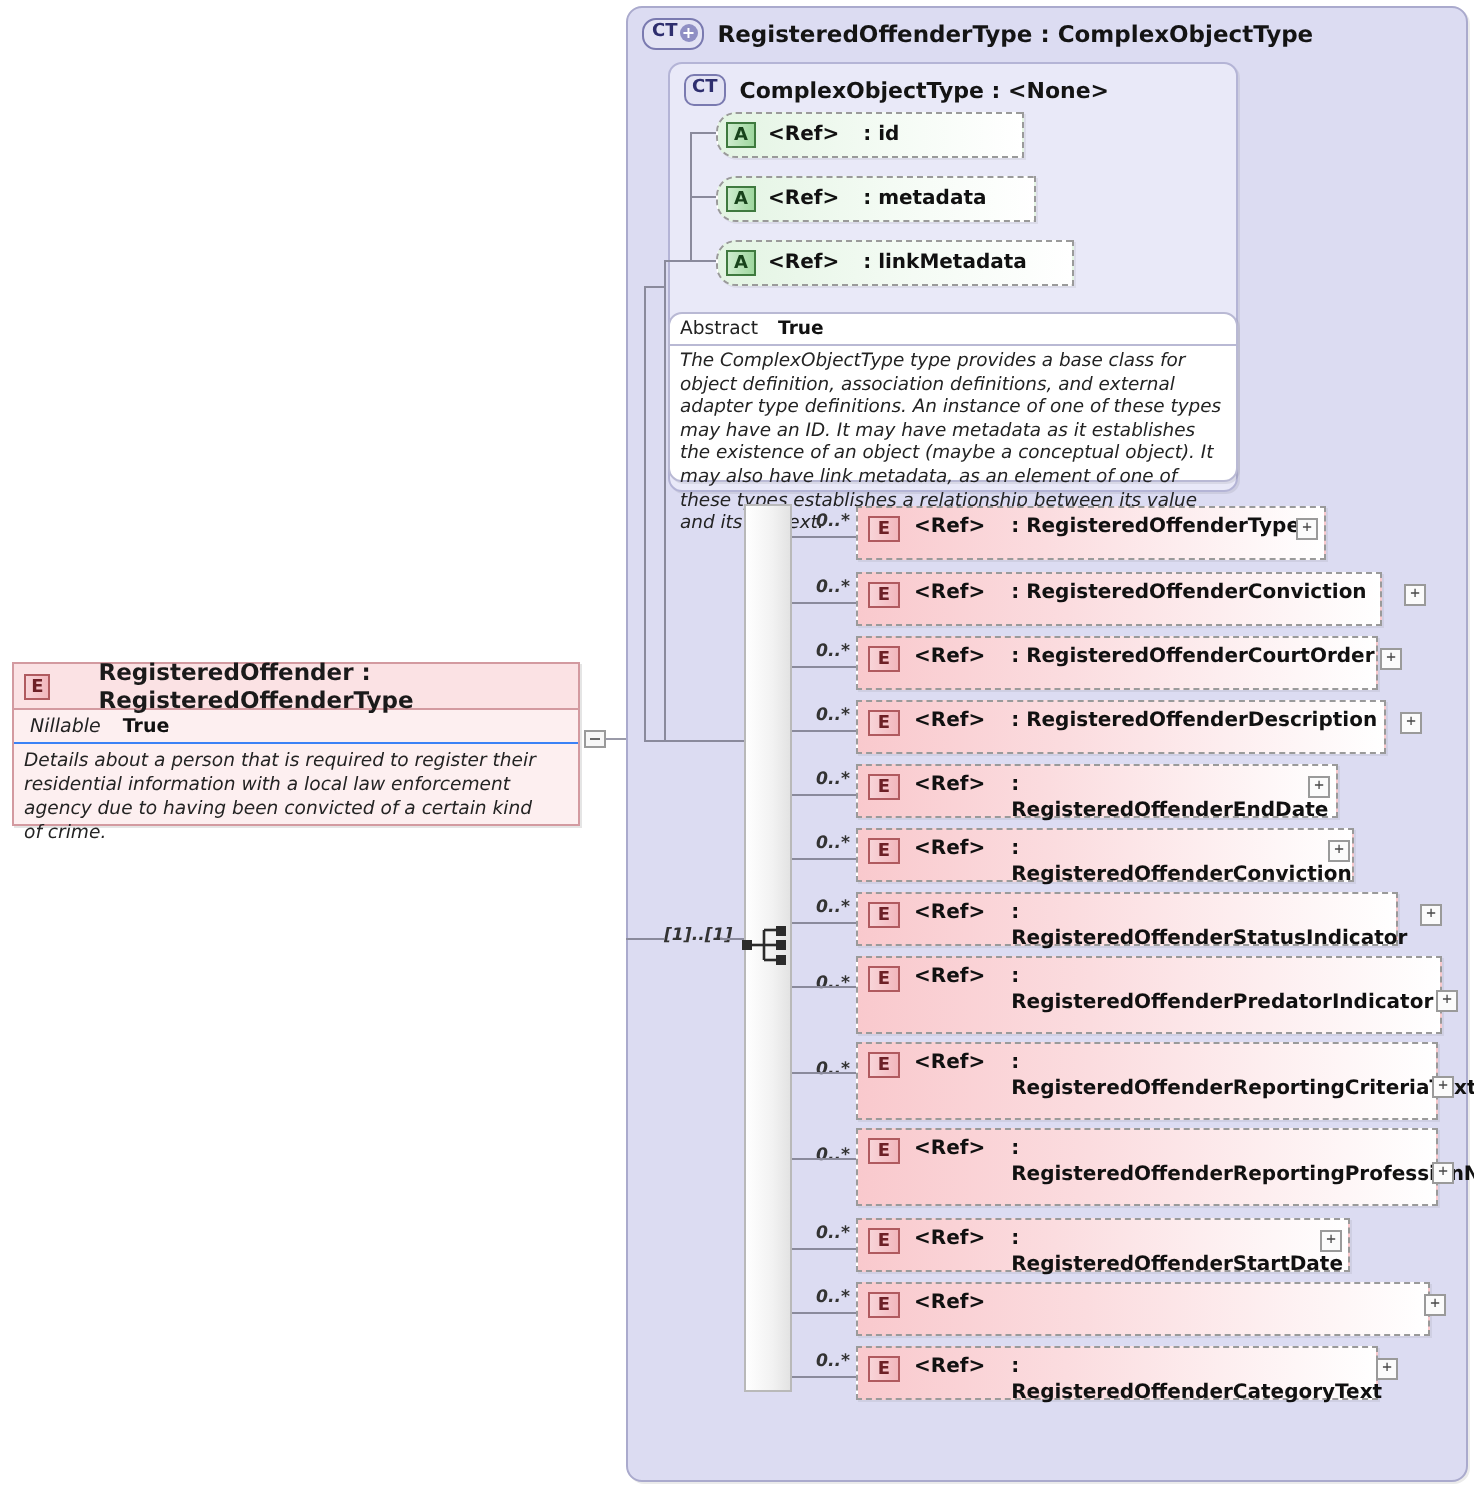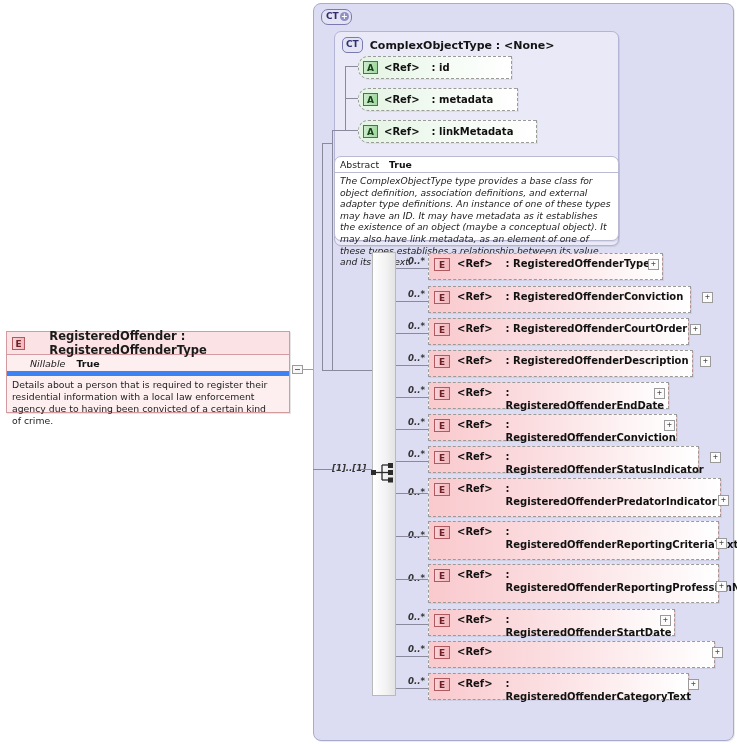--- a/index.html
+++ b/index.html
@@ -106,31 +106,32 @@
     padding-left: 5px;
   }
   #left-box .hdr .ttl {
     margin-left: 24px;
     font-size: 11.5px;
     font-weight: bold;
     color: #1a1a1a;
   }
   #left-box .prop {
     height: 16px;
-    border-bottom: 5px solid #3b82f6;
+    border-bottom: 1px solid #3b82f6;
     background: #fdeff0;
     display: flex; align-items: center;
-    padding-left: 23px;
+    padding-left: 8px;
     font-size: 9.5px;
   }
   #left-box .prop .k { font-style: italic; color: #222; }
   #left-box .prop .v { margin-left: 11px; font-weight: bold; color: #111; }
   #left-box .doc {
     padding: 3px 21px 0 5px;
     font-size: 9.3px;
+    font-style: italic;
     line-height: 1.30;
     color: #232323;
   }
 
   
   .conn-minus {
     left: 292px; top: 365px;
     width: 11px; height: 9px;
     border: 1px solid #9a9a9a;
     background: #f7f7f7;
@@ -313,20 +314,21 @@
   <div class="doc">Details about a person that is required to register their residential information with a local law enforcement agency due to having been convicted of a certain kind of crime.</div>
 </div>
 
 <div class="abs conn-minus"></div>
 <div class="abs conn-line-1"></div>
 
 <div class="abs" id="outer-ct">
 
   <div class="ct-head">
     <span class="badge badge-ct-plus"><span>CT</span><span class="plus-dot">+</span></span>
+    <span class="ttl">RegisteredOffenderType : ComplexObjectType</span>
   </div>
 
   <div class="abs" id="inner-ct">
     <div class="ct-head">
       <span class="badge badge-ct">CT</span>
       <span class="ttl">ComplexObjectType : &lt;None&gt;</span>
     </div>
   </div>
 
   <div class="attr-row" style="left:44px; top:52px; width:148px;">

